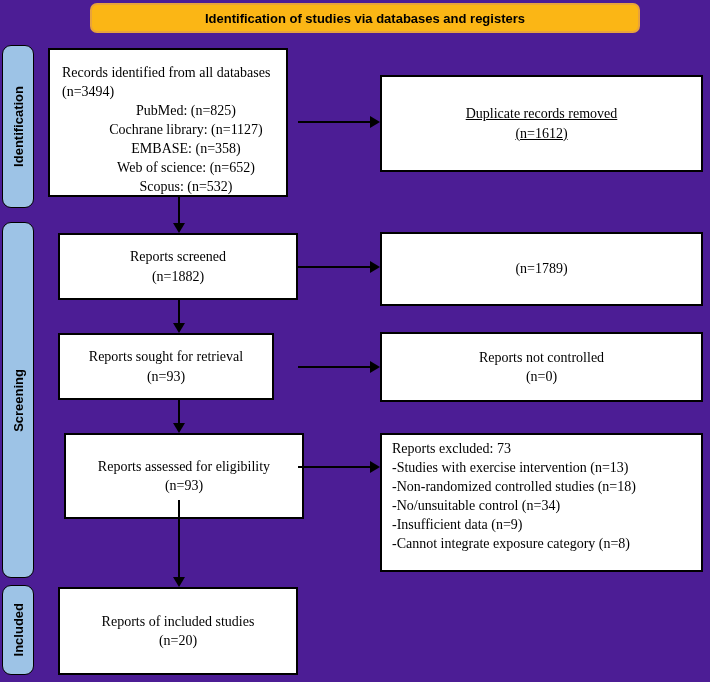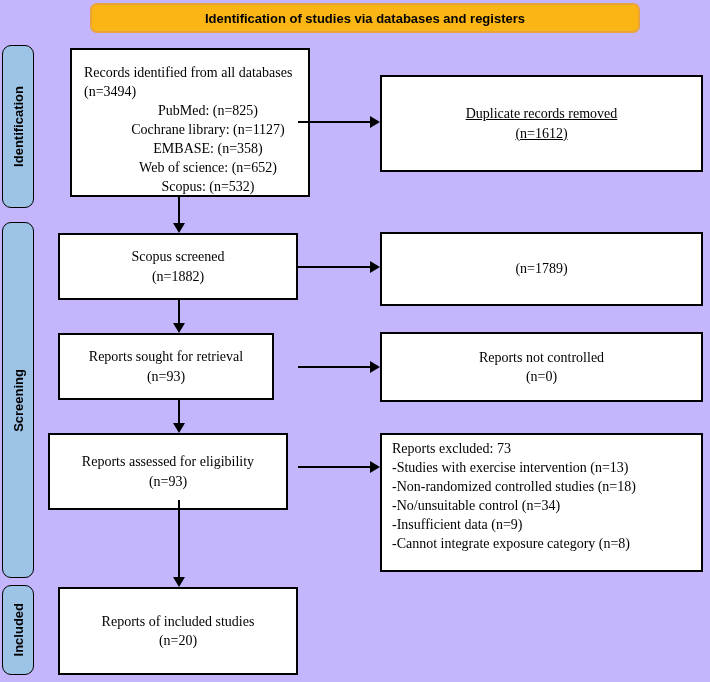--- a/index.html
+++ b/index.html
@@ -1,21 +1,21 @@
 <!DOCTYPE html>
 <html style="--banner_bg: #FBB615; --banner_border: #E8A33B; --sidebar_bg: #9DC3E6; --box_border: #000000;"><head>
 <meta charset="utf-8">
 <title>PRISMA Flow Diagram</title>
 <style>
   html, body { margin: 0; padding: 0; background: #ffffff; }
   .canvas {
     position: relative;
     width: 710px;
     height: 682px;
-    background: #c4b5fd;
+    background: #4c1d95;
     font-family: "Liberation Serif", serif;
     color: #000;
     overflow: hidden;
   }
 
   
   .banner {
     position: absolute;
     left: 90px; top: 3px;
     width: 550px; height: 30px;
@@ -59,27 +59,27 @@
     border: 2px solid #000;
     box-sizing: border-box;
     font-size: 14px;
     line-height: 1.36;
   }
   .box.center {
     display: flex; flex-direction: column;
     align-items: center; justify-content: center;
     text-align: center;
   }
-  .box-identified    { left: 70px;  top: 48px;  width: 240px; height: 149px; padding: 13px 8px 8px 12px; }
+  .box-identified    { left: 48px;  top: 48px;  width: 240px; height: 149px; padding: 13px 8px 8px 12px; }
   .box-duplicates    { left: 380px; top: 75px;  width: 323px; height: 97px; text-decoration: underline; }
   .box-screened      { left: 58px;  top: 233px; width: 240px; height: 67px; }
   .box-rec-excluded  { left: 380px; top: 232px; width: 323px; height: 74px; }
   .box-sought        { left: 58px;  top: 333px; width: 216px; height: 67px; }
   .box-not-retrieved { left: 380px; top: 332px; width: 323px; height: 70px; }
-  .box-assessed      { left: 48px;  top: 433px; width: 240px; height: 77px; }
+  .box-assessed      { left: 64px;  top: 433px; width: 240px; height: 86px; }
   .box-rep-excluded  { left: 380px; top: 433px; width: 323px; height: 139px; padding: 4px 8px 8px 10px; }
   .box-included      { left: 58px;  top: 587px; width: 240px; height: 88px; }
 
   .src-line { padding-left: 32px; text-align: center; }
 
   
   .arrow-right { position: absolute; height: 2px; background: #000; }
   .arrow-right::after {
     content: ""; position: absolute;
     right: -10px; top: -5px;
@@ -123,21 +123,21 @@
     <div class="src-line">Web of science: (n=652)</div>
     <div class="src-line">Scopus: (n=532)</div>
   </div>
 
   <div class="box center box-duplicates">
     <div>Duplicate records removed</div>
     <div>(n=1612)</div>
   </div>
 
   <div class="box center box-screened">
-    <div>Scopus screened</div>
+    <div>Reports screened</div>
     <div>(n=1882)</div>
   </div>
 
   <div class="box center box-rec-excluded">
     <div>(n=1789)</div>
   </div>
 
   <div class="box center box-sought">
     <div>Reports sought for retrieval</div>
     <div>(n=93)</div>

